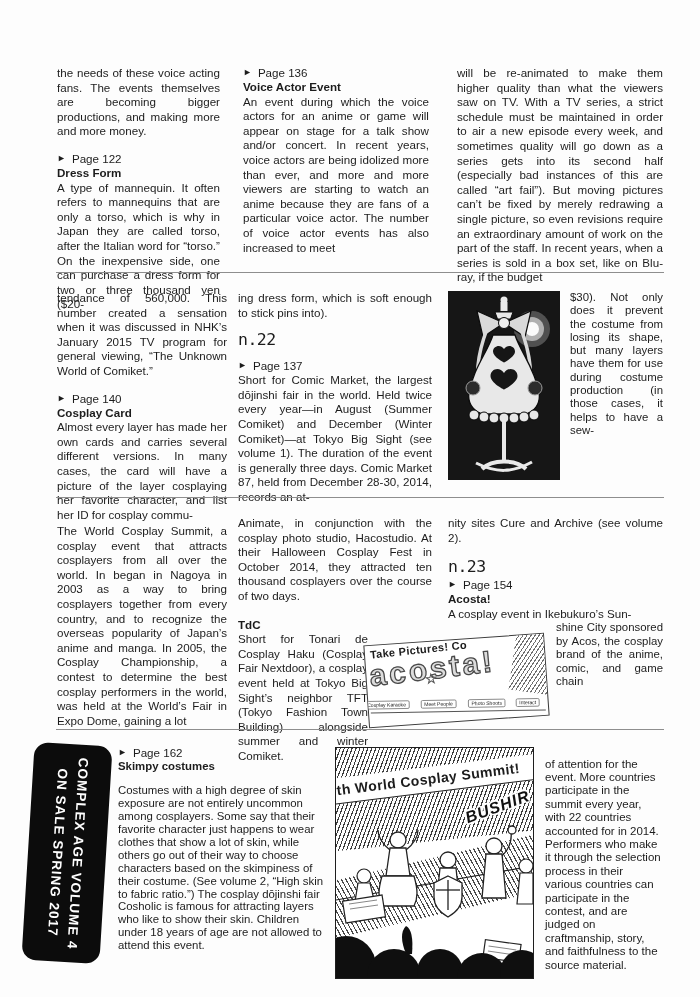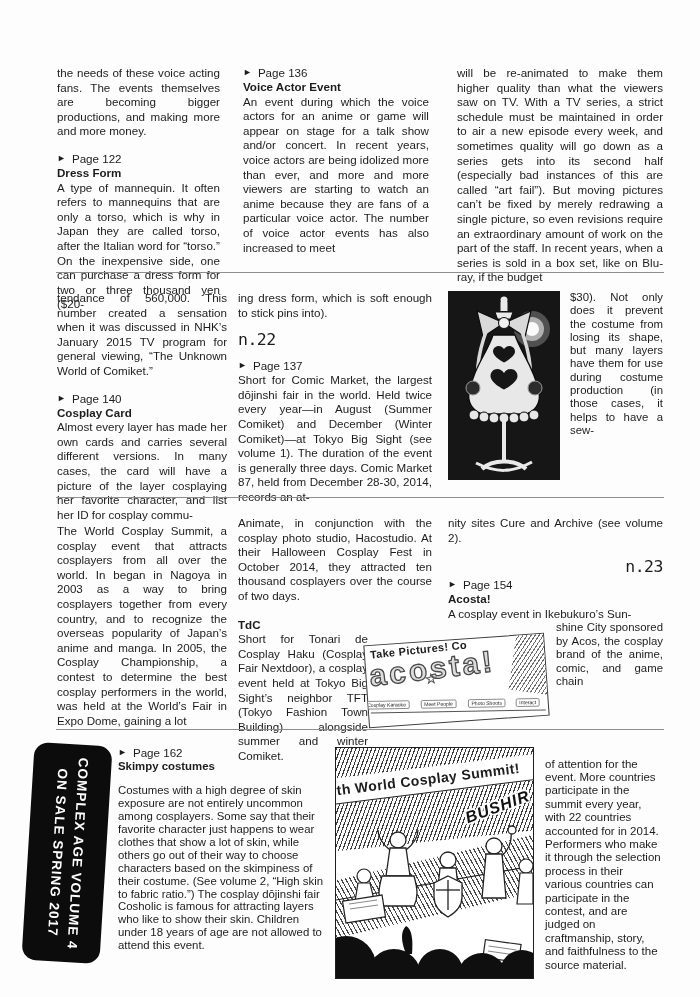--- a/index.html
+++ b/index.html
@@ -8,21 +8,21 @@
     font-family:"Liberation Sans", sans-serif;color:#1c1c1c;
   }
   .row{position:absolute;display:flex;}
   .col{display:block;}
   .col p{margin:0;text-align:justify;font-size:11.6px;line-height:14.6px;}
   .pageref{display:flex;align-items:center;font-size:11.6px;margin:13px 0 1px 0;}
   .arrow{display:inline-block;margin-right:6px;font-size:9px;line-height:1;}
   .arrow::before{content:"►";}
   .entry-heading{font-weight:bold;font-size:12.6px;line-height:15px;margin:0;}
   .note{font-family:"DejaVu Sans Mono", monospace;font-size:16.5px;letter-spacing:-0.5px;margin:10px 0 10px 0;}
-  .note.tight{margin:12px 0 2px 0;text-align:right;}
+  .note.tight{margin:12px 0 2px 0;}
   .divider{position:absolute;left:56px;width:608px;border-top:1px solid #8e8e8e;height:0;}
 
   
   #row1,#row2,#row3{left:57px;width:606px;}
   .c1{width:170px;margin-right:11px;}
   .c2{width:194px;margin-right:16px;}
   .c3{width:215px;}
   .narrowtext p{font-size:11.4px;line-height:13.3px;}
   .tdc-body{width:130px;}
   .sunshine{width:107px;margin-left:auto;}

